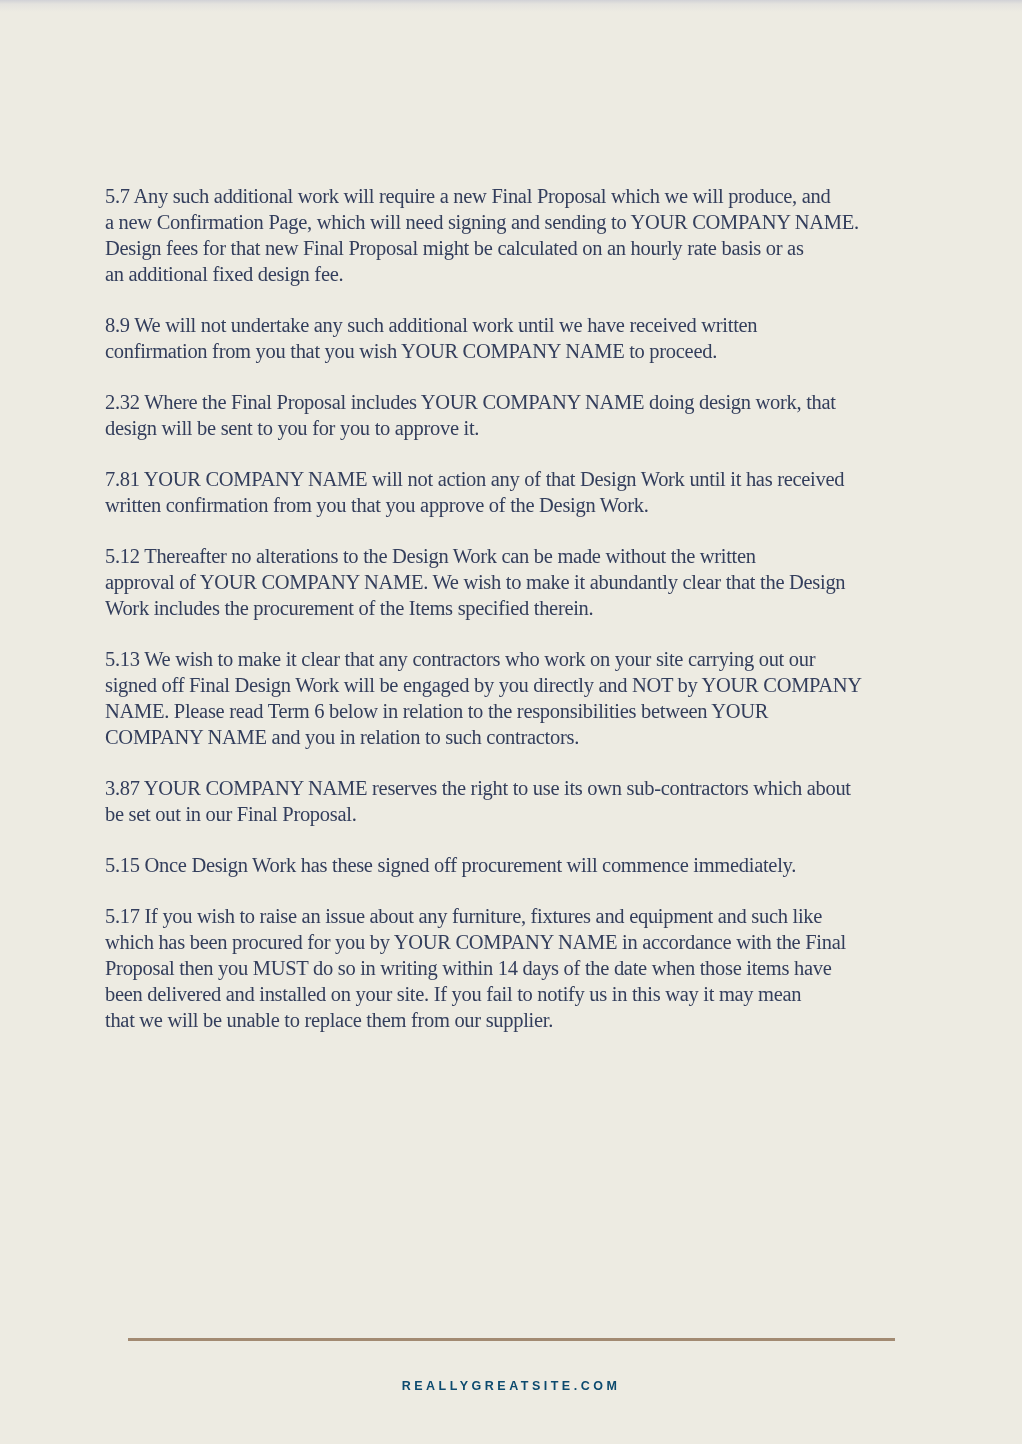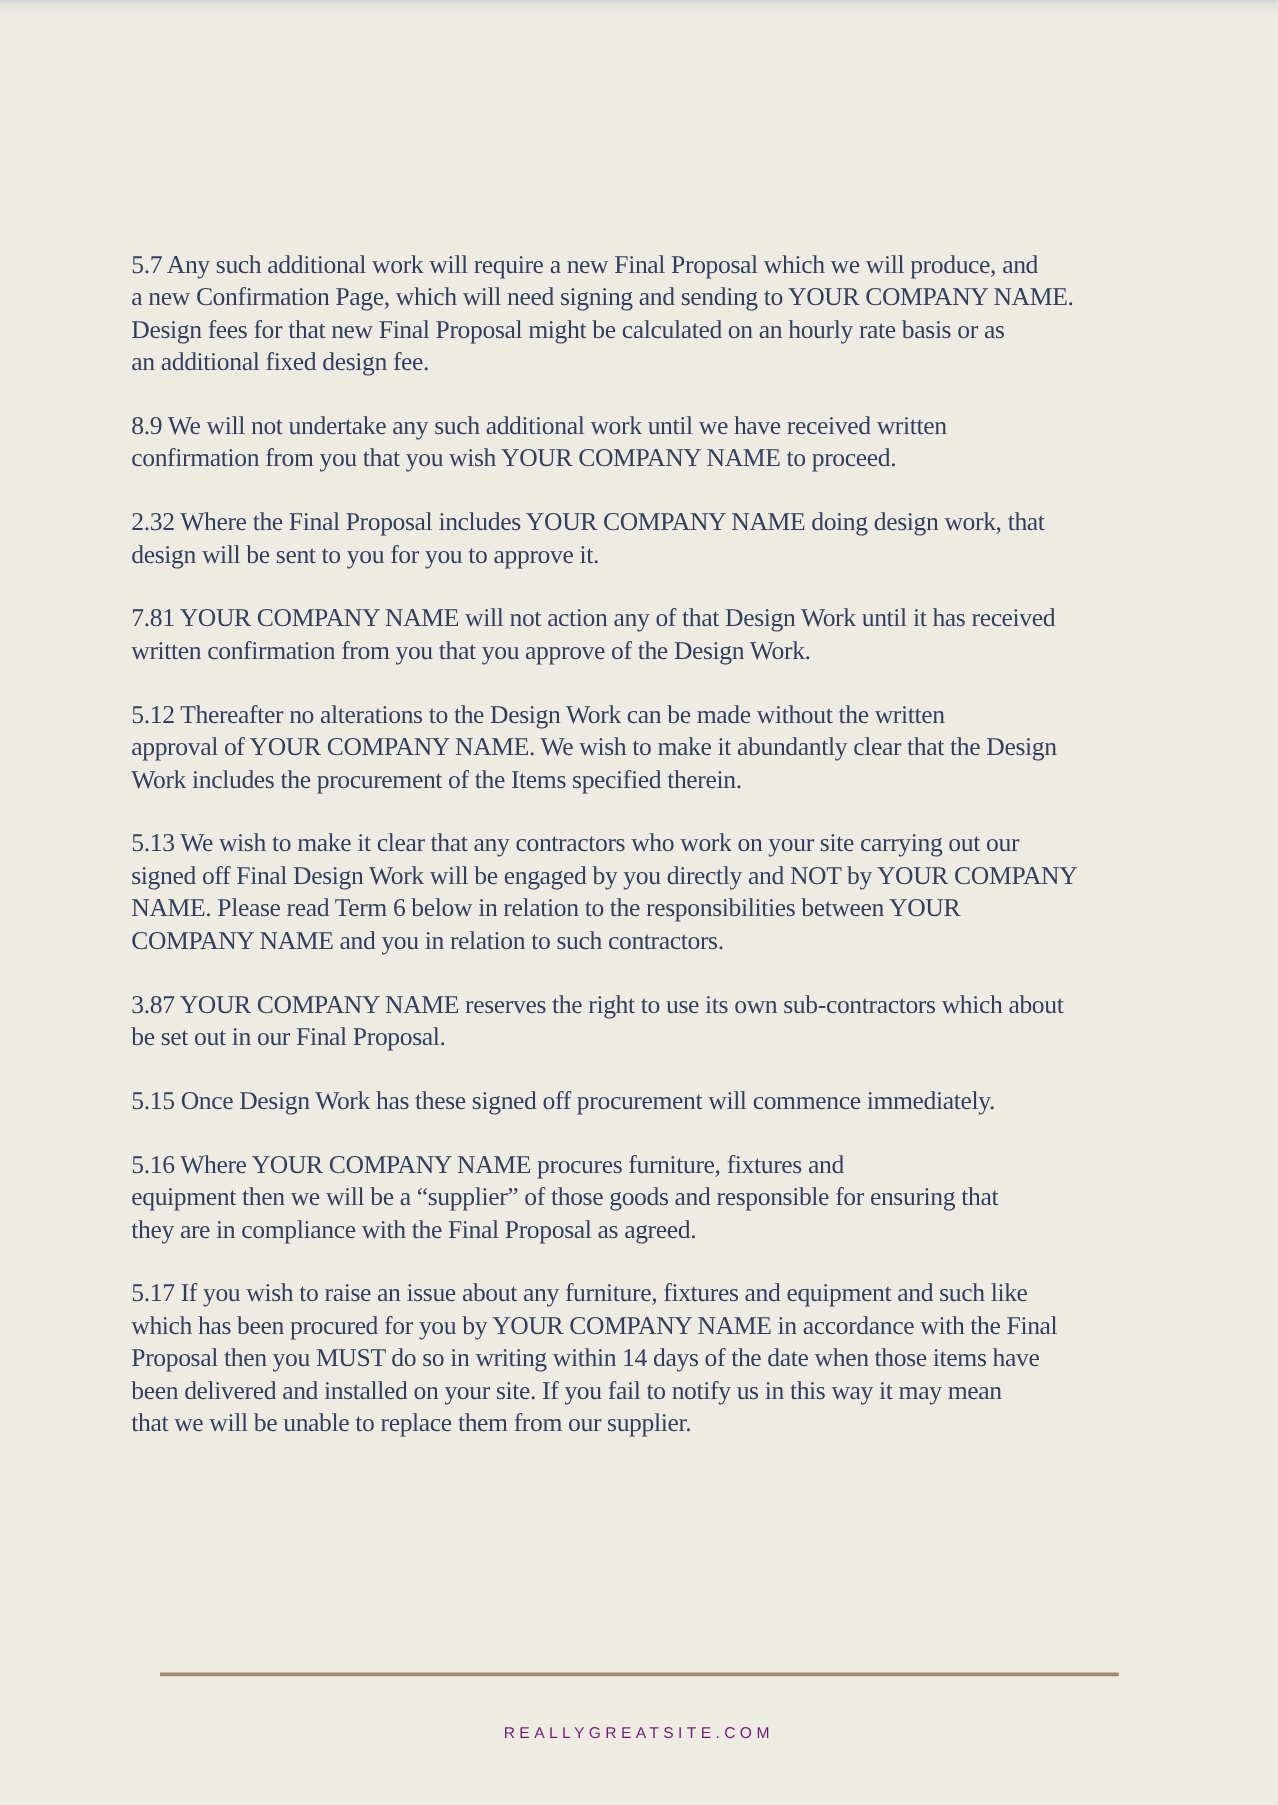--- a/index.html
+++ b/index.html
@@ -20,21 +20,20 @@
     top: 0; left: 0; right: 0;
     height: 12px;
     background: linear-gradient(180deg, rgba(200,201,210,0.75) 0px, rgba(200,201,210,0.25) 4px, rgba(200,201,210,0) 12px);
     pointer-events: none;
   }
   .content {
     position: absolute;
     top: 183px;
     left: 105px;
     width: 845px;
-    margin-top: 16px;
   }
   .clause {
     margin: 0 0 25px 0;
     font-size: 20.5px;
     line-height: 26px;
     letter-spacing: -0.3px;
     color: #333e5c;
     white-space: pre-line;
   }
   .clause .num,
@@ -50,23 +49,23 @@
     background: #a28a72;
   }
   .footer-site {
     position: absolute;
     top: 1379px;
     left: 0;
     width: 100%;
     text-align: center;
     font-family: "Liberation Sans", sans-serif;
     font-size: 12.5px;
-    font-weight: normal;
+    font-weight: bold;
     letter-spacing: 3.5px;
-    color: #701a75;
+    color: #0c4a6e;
   }
 </style>
 </head>
 <body>
 
 <div class="top-edge"></div>
 
 <div class="content">
   <p class="clause"><span class="num">5.7</span> <span class="body">Any such additional work will require a new Final Proposal which we will produce, and
 a new Confirmation Page, which will need signing and sending to YOUR COMPANY NAME.
@@ -81,23 +80,20 @@
   <p class="clause"><span class="num">5.12</span> <span class="body">Thereafter no alterations to the Design Work can be made without the written
 approval of YOUR COMPANY NAME. We wish to make it abundantly clear that the Design
 Work includes the procurement of the Items specified therein.</span></p>
   <p class="clause"><span class="num">5.13</span> <span class="body">We wish to make it clear that any contractors who work on your site carrying out our
 signed off Final Design Work will be engaged by you directly and NOT by YOUR COMPANY
 NAME. Please read Term 6 below in relation to the responsibilities between YOUR
 COMPANY NAME and you in relation to such contractors.</span></p>
   <p class="clause"><span class="num">3.87</span> <span class="body">YOUR COMPANY NAME reserves the right to use its own sub-contractors which about
 be set out in our Final Proposal.</span></p>
   <p class="clause"><span class="num">5.15</span> <span class="body">Once Design Work has these signed off procurement will commence immediately.</span></p>
-  <p class="clause"><span class="num">5.16</span> <span class="body">Where YOUR COMPANY NAME procures furniture, fixtures and
-equipment then we will be a “supplier” of those goods and responsible for ensuring that
-they are in compliance with the Final Proposal as agreed.</span></p>
   <p class="clause"><span class="num">5.17</span> <span class="body">If you wish to raise an issue about any furniture, fixtures and equipment and such like
 which has been procured for you by YOUR COMPANY NAME in accordance with the Final
 Proposal then you MUST do so in writing within 14 days of the date when those items have
 been delivered and installed on your site. If you fail to notify us in this way it may mean
 that we will be unable to replace them from our supplier.</span></p>
 </div>
 
 <div class="footer-divider"></div>
 <div class="footer-site">REALLYGREATSITE.COM</div>
 

